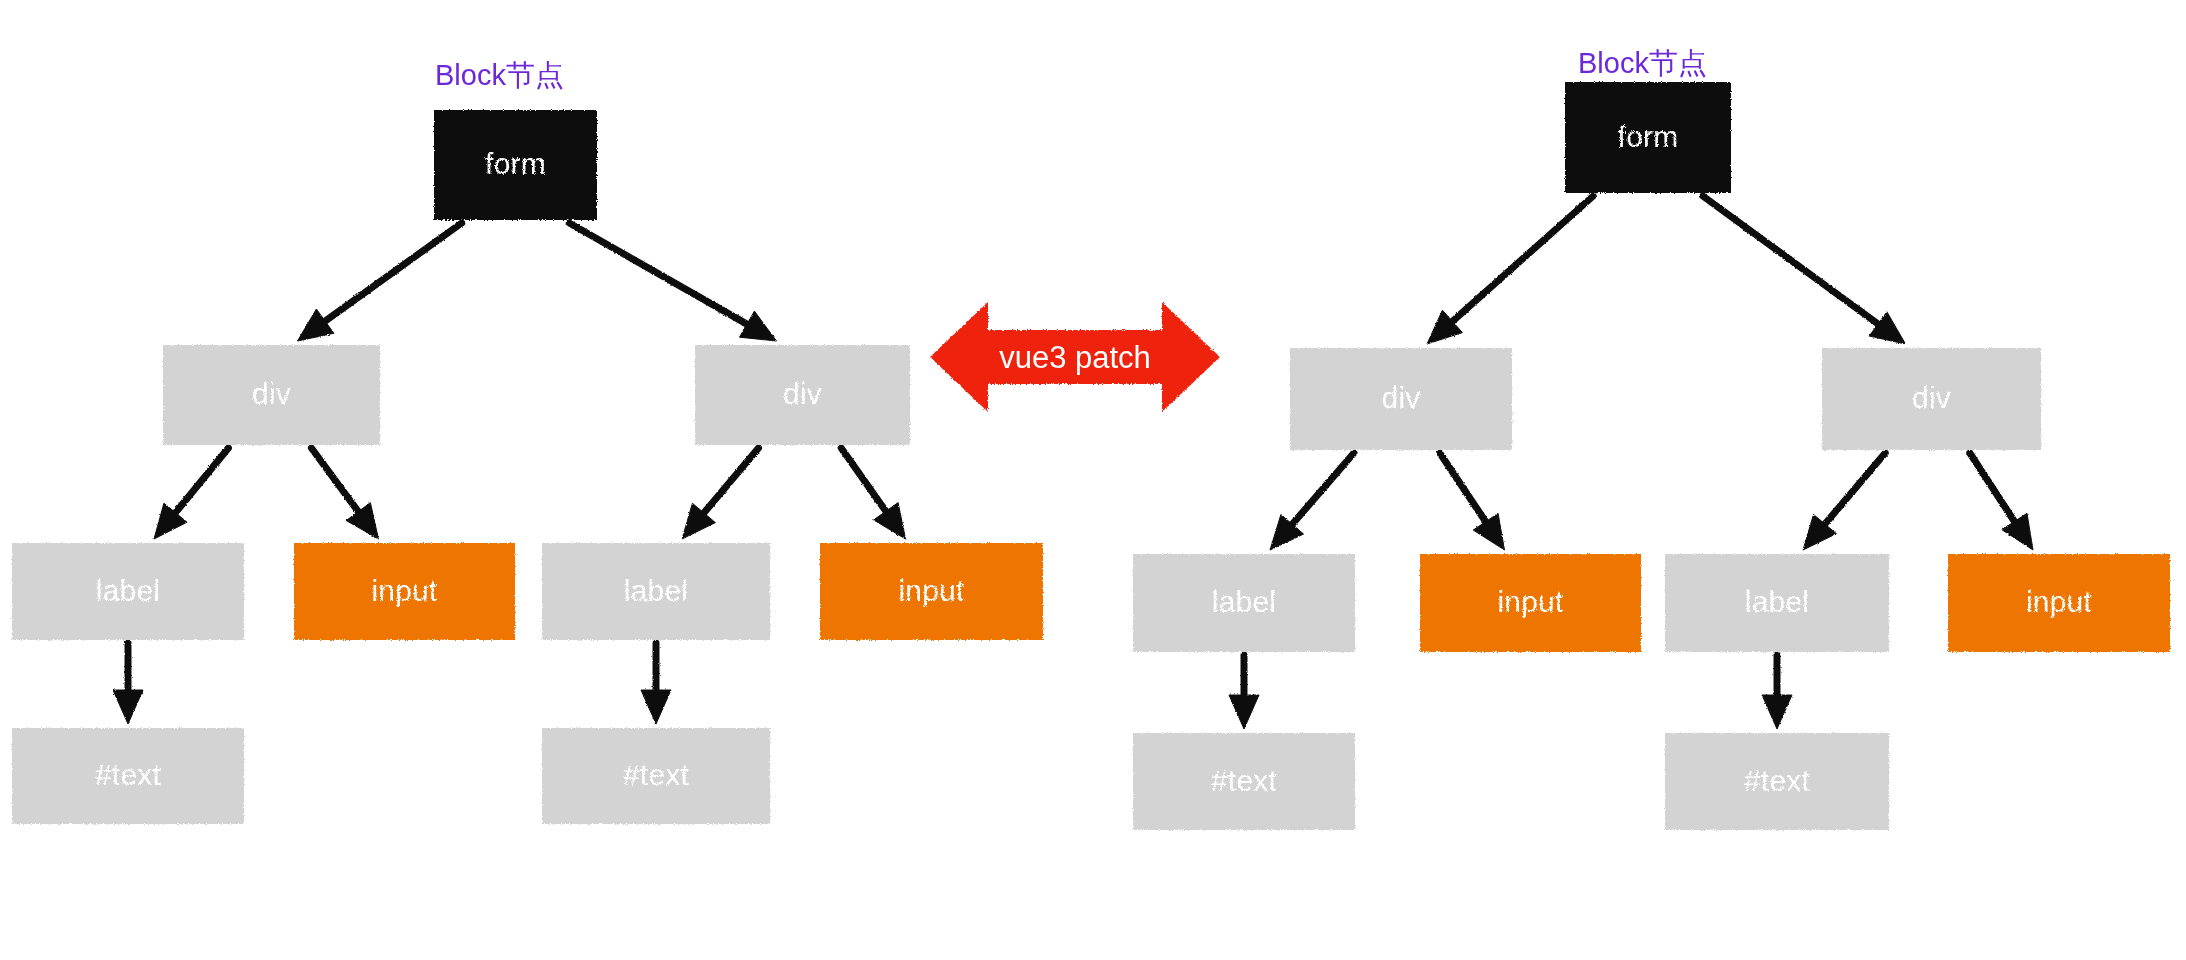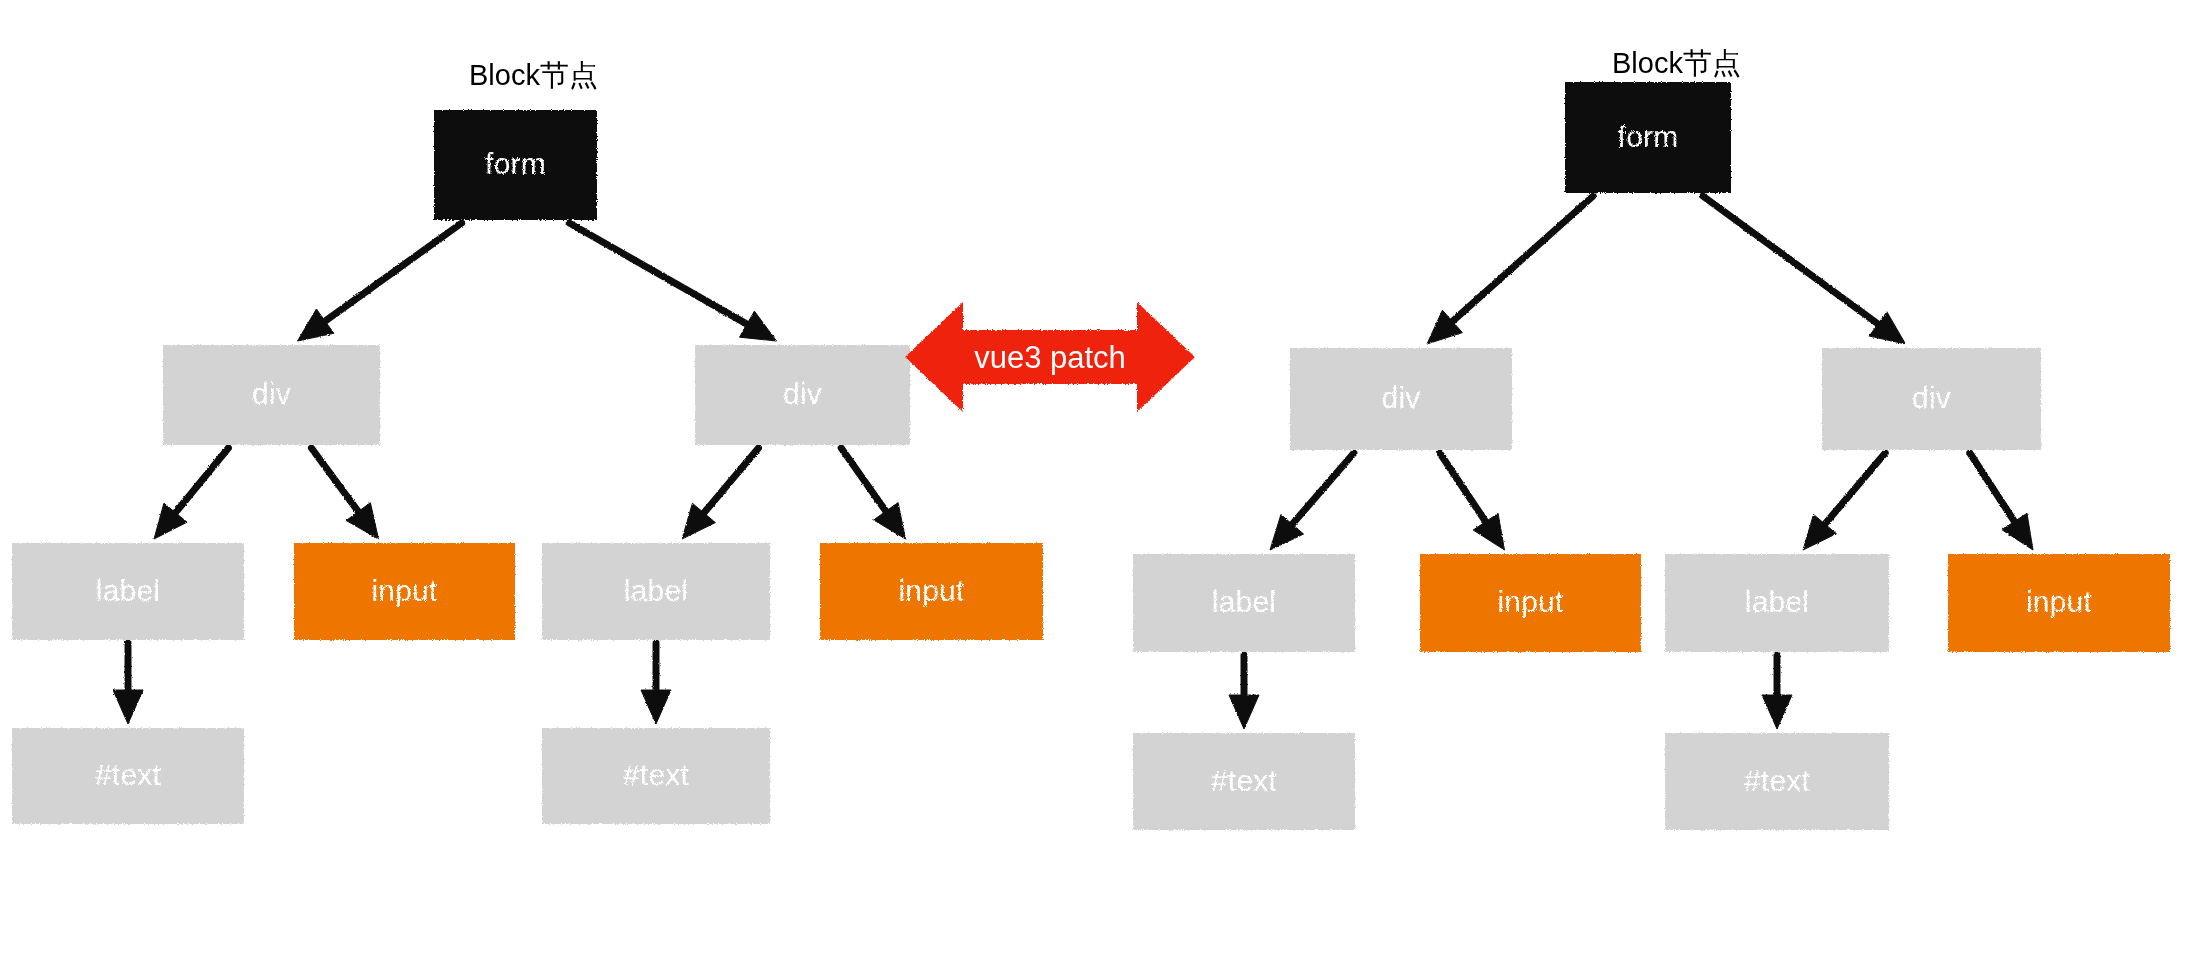--- a/index.html
+++ b/index.html
@@ -45,25 +45,24 @@
   .node-gray  { background: #d3d3d3; }
   .node-black { background: #0a0a0a; }
   .node-orange{ background: #ee7402; }
 
   .node-label {
     position: relative;
     top: -1px;
   }
   .caption {
     position: absolute;
-    color: #000000;
+    color: #6d28d9;
     font-size: 29px;
     white-space: nowrap;
     text-align: right;
-    margin-left: 34px;
   }
   .patch-badge {
     position: absolute;
     display: flex;
     align-items: center;
     justify-content: center;
     color: #ffffff;
     font-size: 31px;
     white-space: nowrap;
     z-index: 5;
@@ -184,20 +183,20 @@
         <span class="node-label">input</span>
       </div>
       <div class="node node-gray" style="left: 1133px; top: 733px; width: 222px; height: 97px;">
         <span class="node-label">#text</span>
       </div>
       <div class="node node-gray" style="left: 1665px; top: 733px; width: 224px; height: 97px;">
         <span class="node-label">#text</span>
       </div>
     </div>
 
-  <div class="patch-badge" style="left:905px; top:294px; width:290px; height:126px;">
+  <div class="patch-badge" style="left:930px; top:294px; width:290px; height:126px;">
     <svg width="290" height="126" viewBox="0 0 290 126" xmlns="http://www.w3.org/2000/svg">
       <polygon id="patch-arrow-shape" points="0,63 58,8 58,36 232,36 232,8 290,63 232,118 232,90 58,90 58,118" filter="url(#roughen)" fill="#ef2211"></polygon>
     </svg>
     <span class="patch-text">vue3 patch</span>
   </div>
 
 </div>
 
 </body></html>

